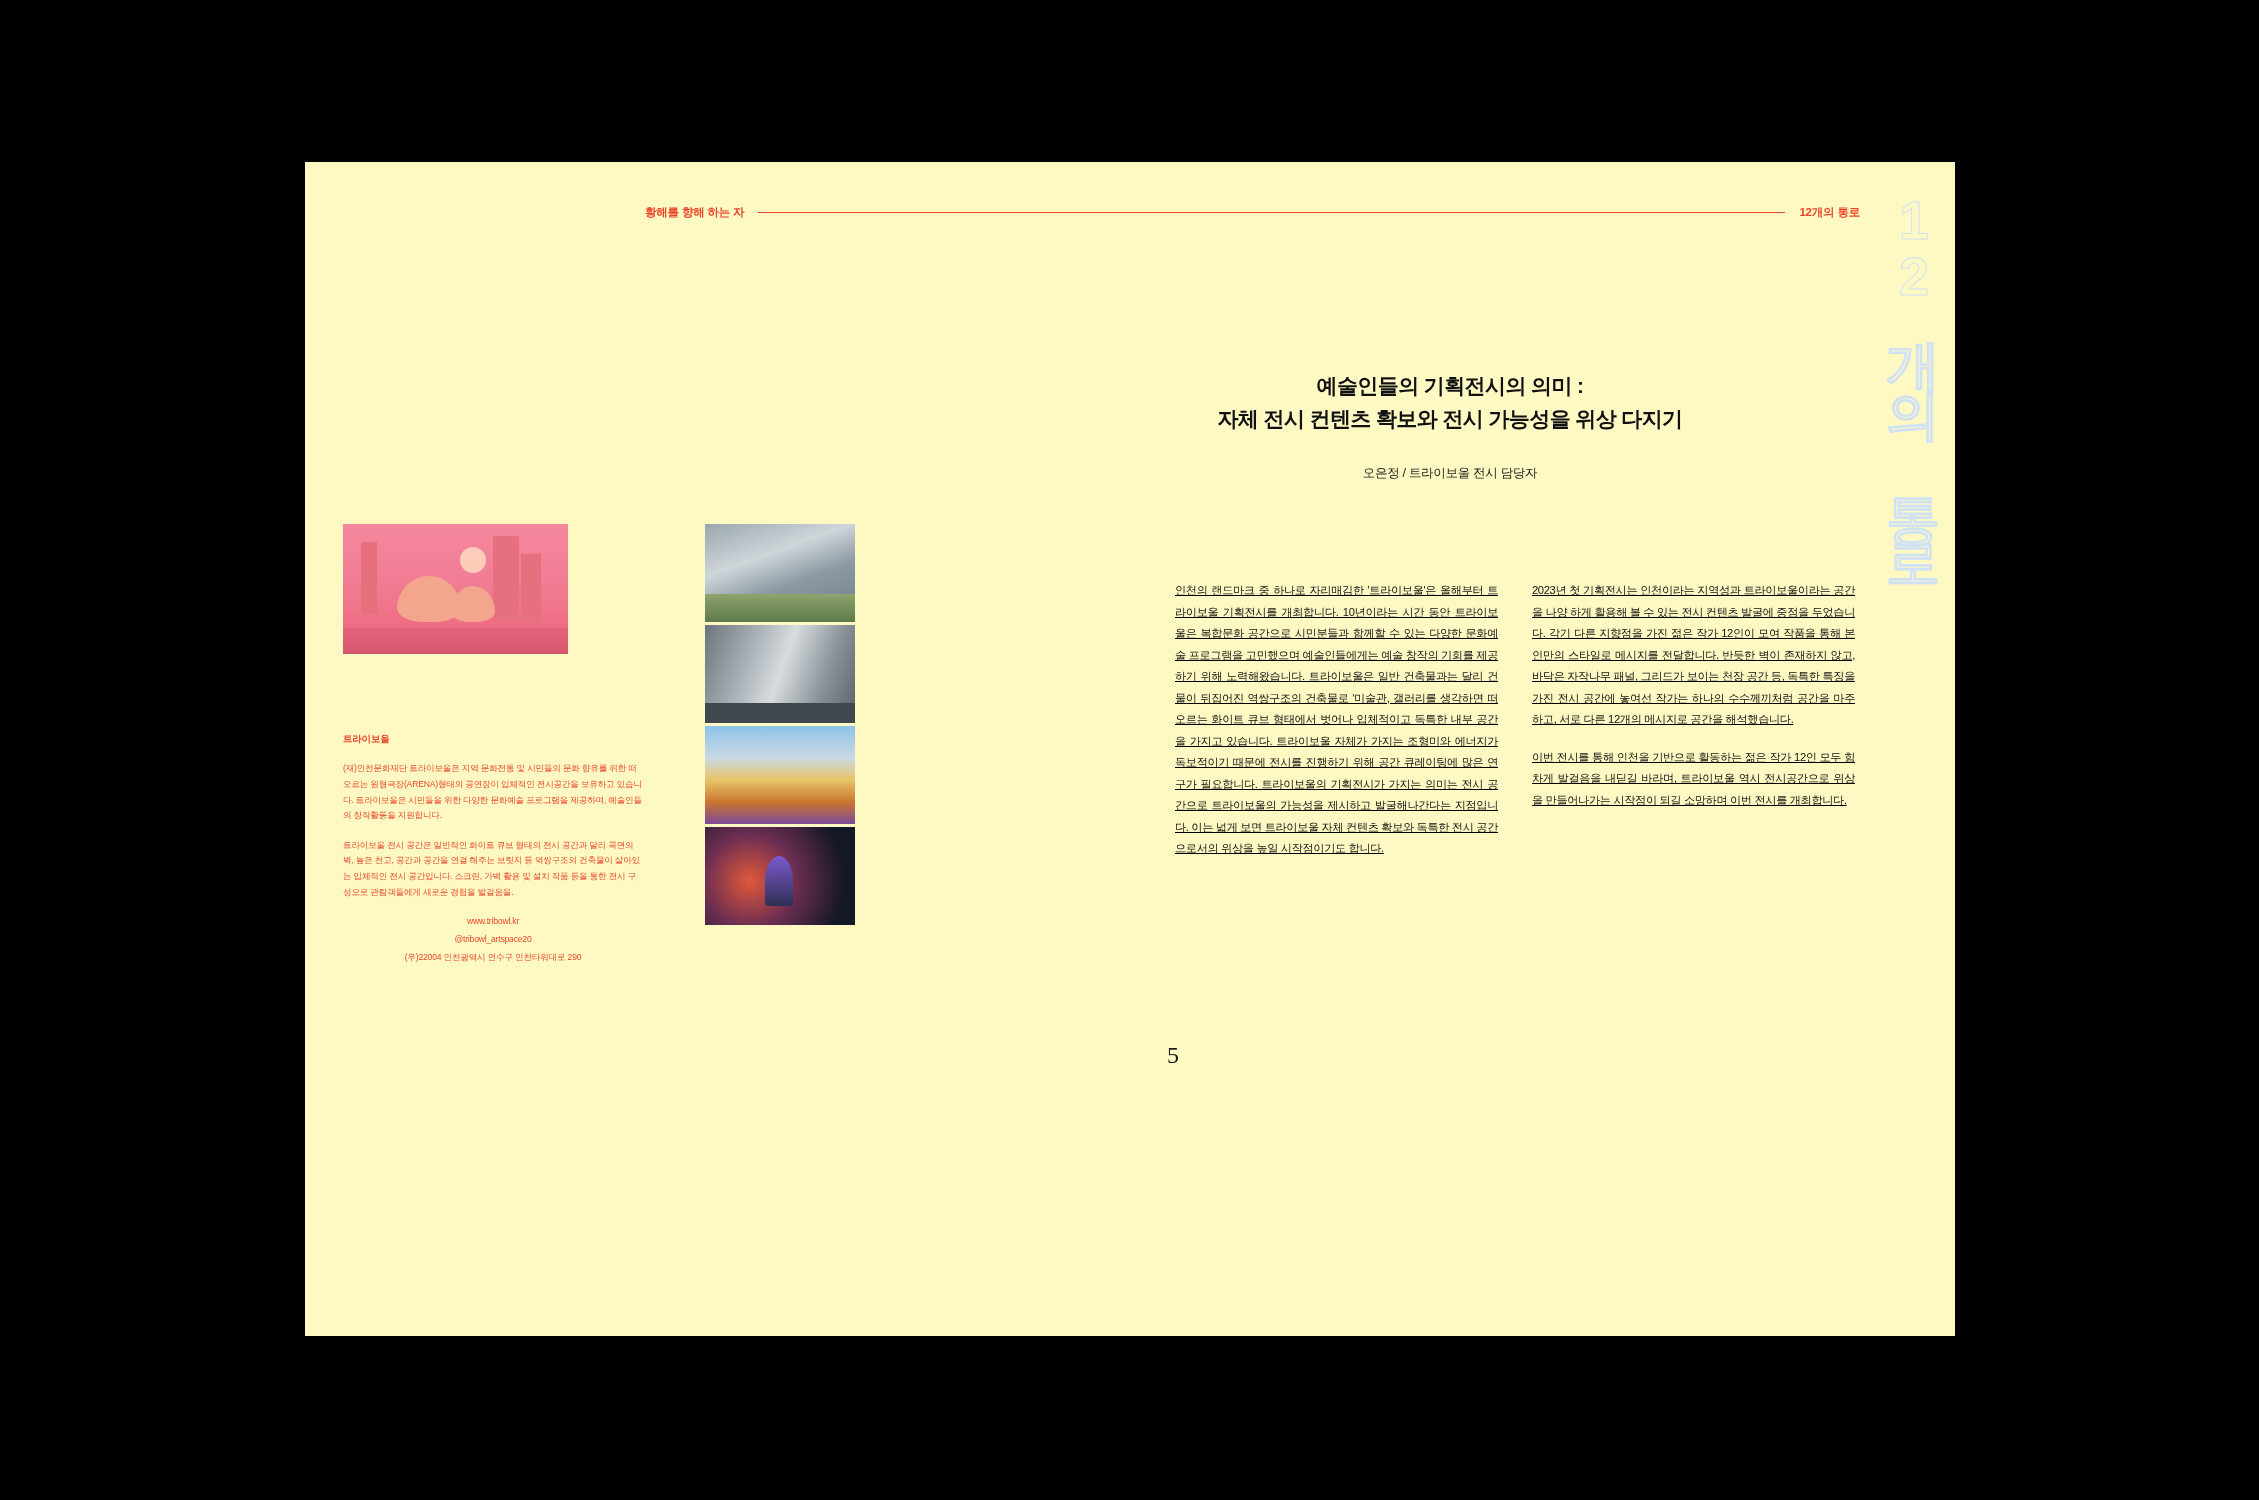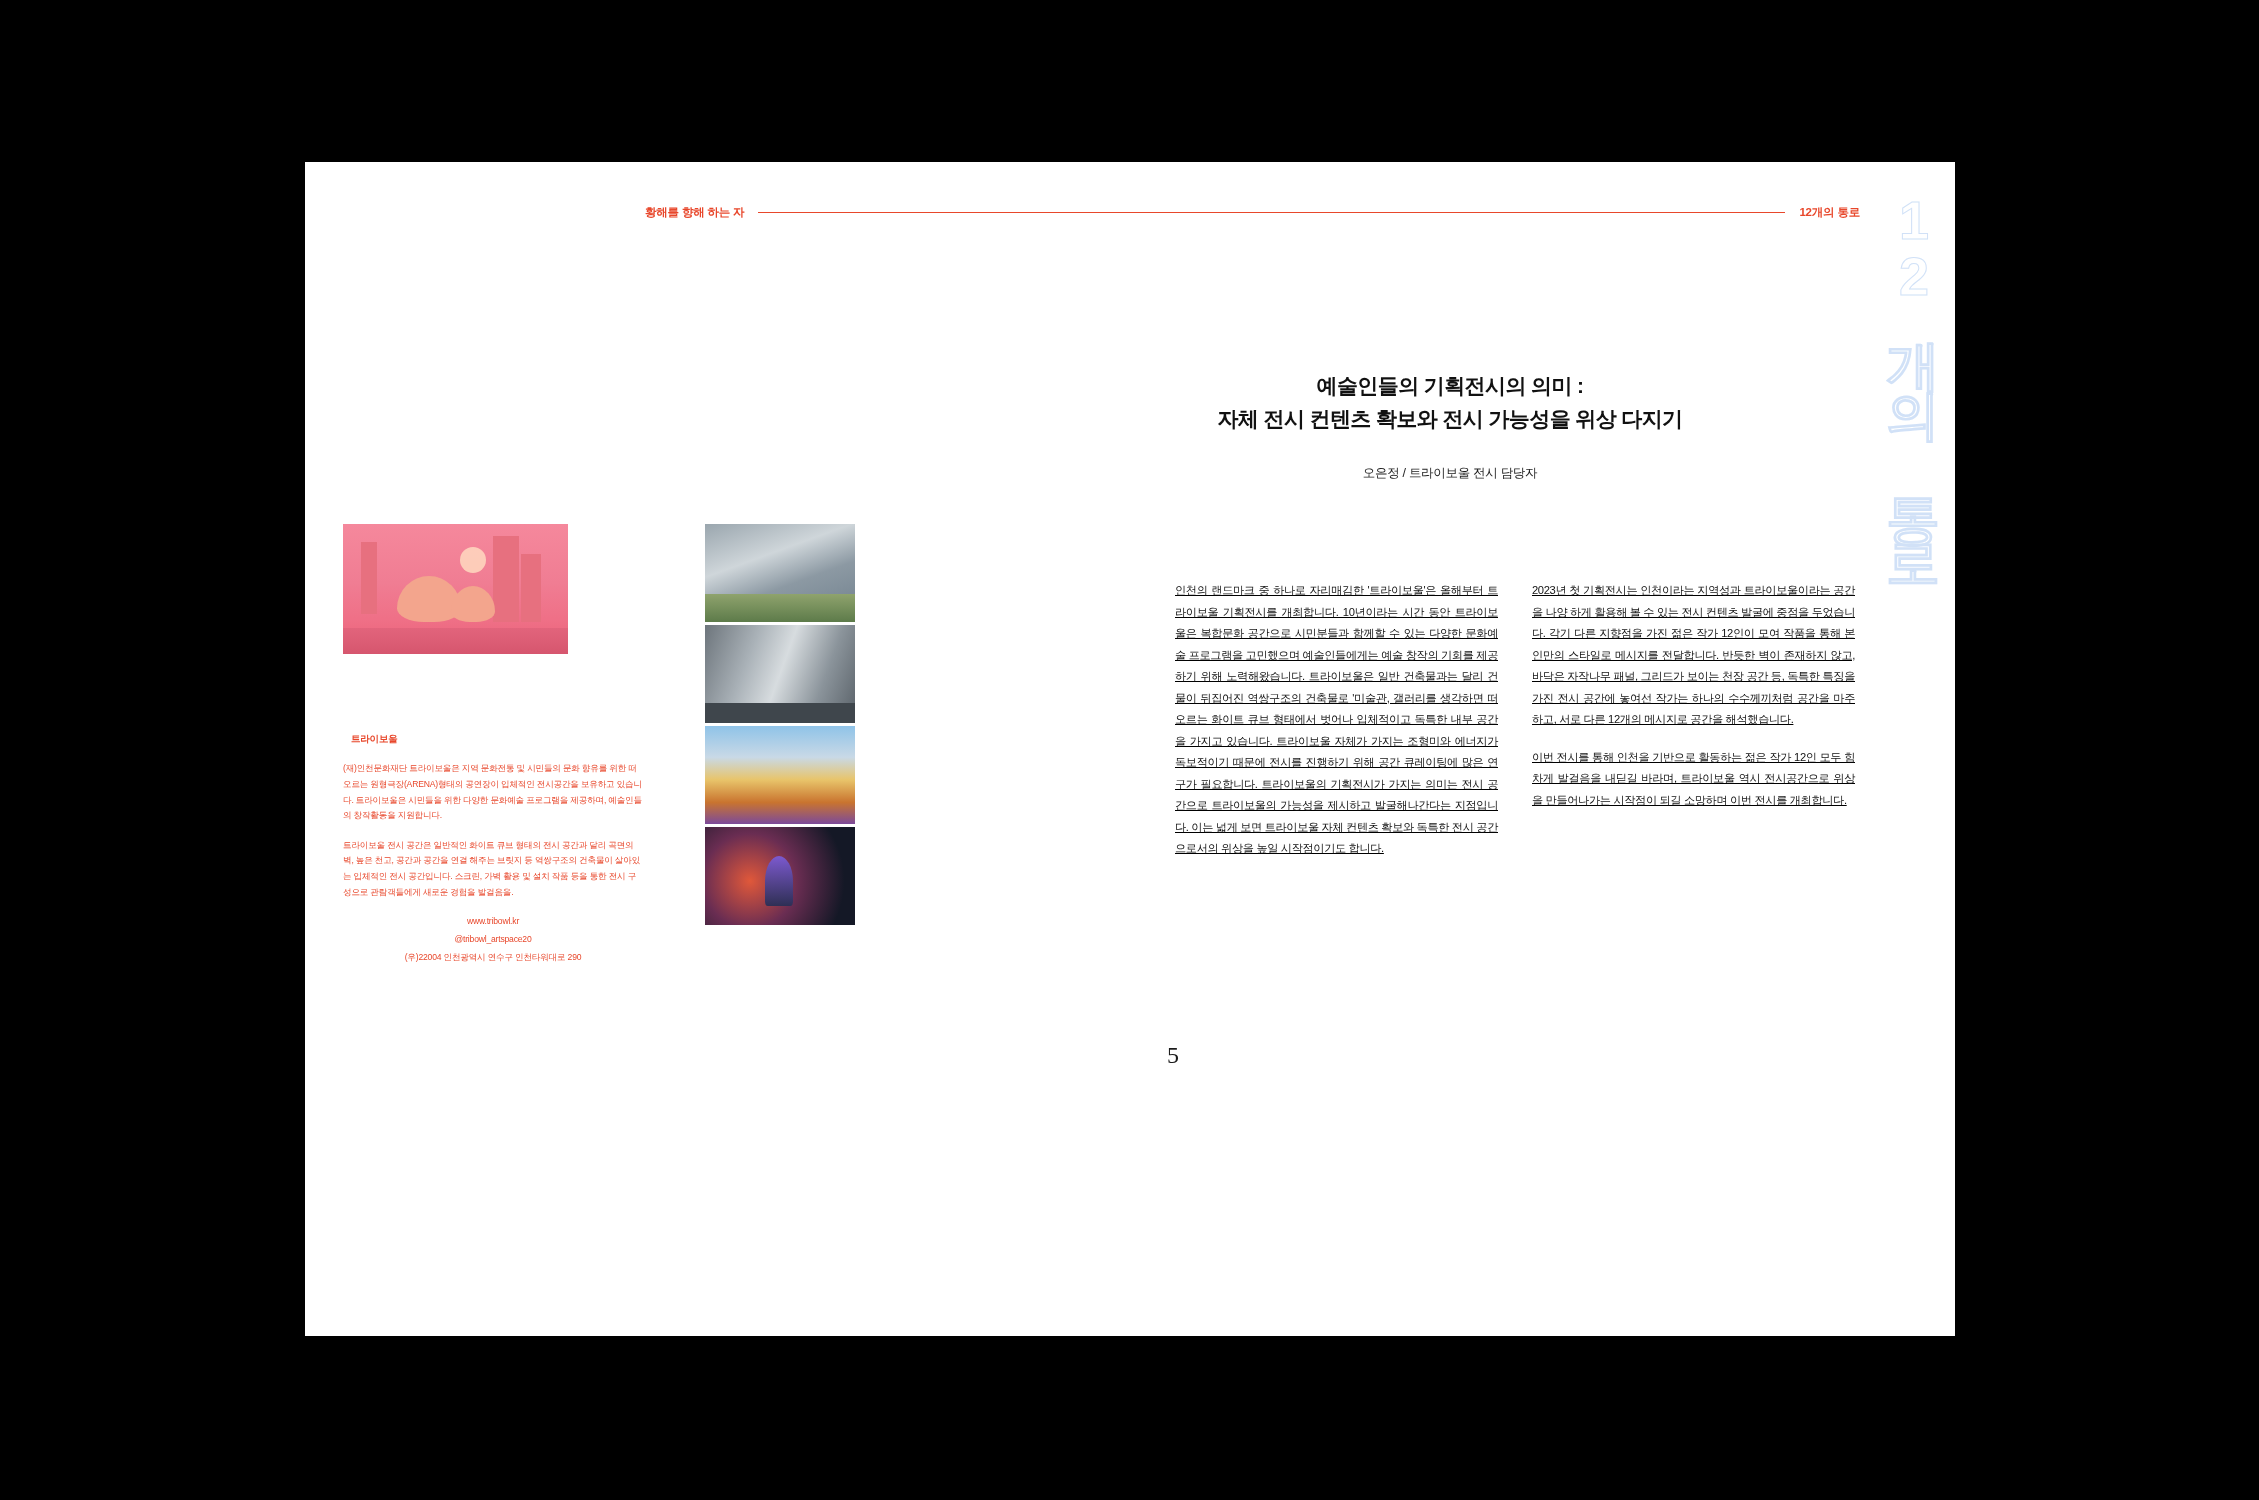--- a/index.html
+++ b/index.html
@@ -10,21 +10,21 @@
     font-family: "Liberation Sans", sans-serif;
     overflow: hidden;
   }
 
   #page {
     position: absolute;
     left: 305px;
     top: 162px;
     width: 1650px;
     height: 1174px;
-    background: #ffffff;
+    background: #fef9c3;
     overflow: hidden;
   }
 
   
   .runhead {
     position: absolute;
     top: 40px;
     left: 0;
     width: 100%;
     height: 20px;
@@ -119,21 +119,21 @@
   .caption-block {
     position: absolute;
     left: 38px;
     top: 568px;
     width: 300px;
     color: #e8472b;
     font-size: 8.6px;
     line-height: 1.82;
     letter-spacing: -0.2px;
   }
-  .caption-block h3 { font-size: 9.5px; font-weight: bold; margin-bottom: 14px; margin-left: 8px; }
+  .caption-block h3 { font-size: 9.5px; font-weight: bold; margin-bottom: 14px; }
   .caption-block p { margin-bottom: 14px; }
   .caption-block .links p { margin-bottom: 2px; text-align: center; }
 
   
   .body-cols {
     position: absolute;
     left: 870px;
     top: 418px;
     width: 680px;
     display: flex;

